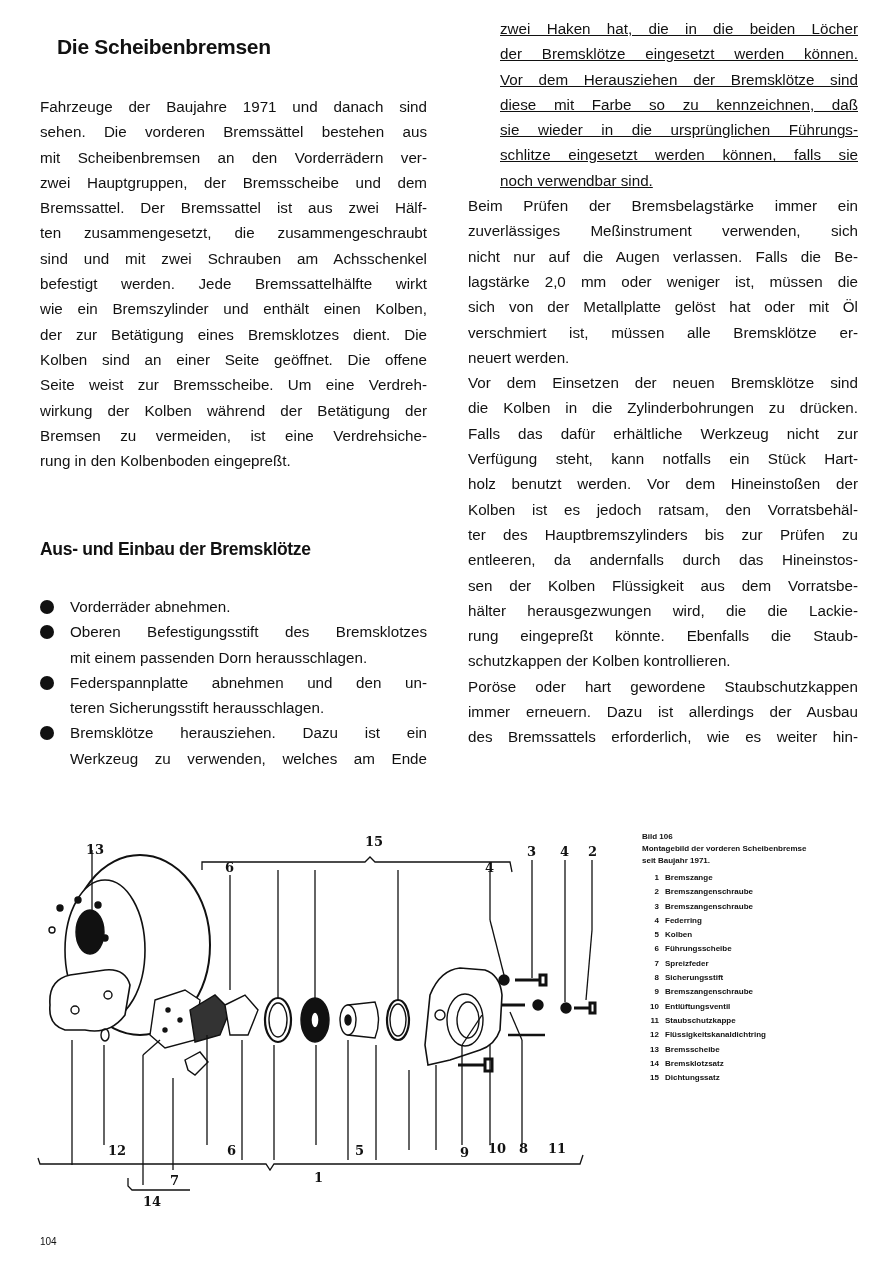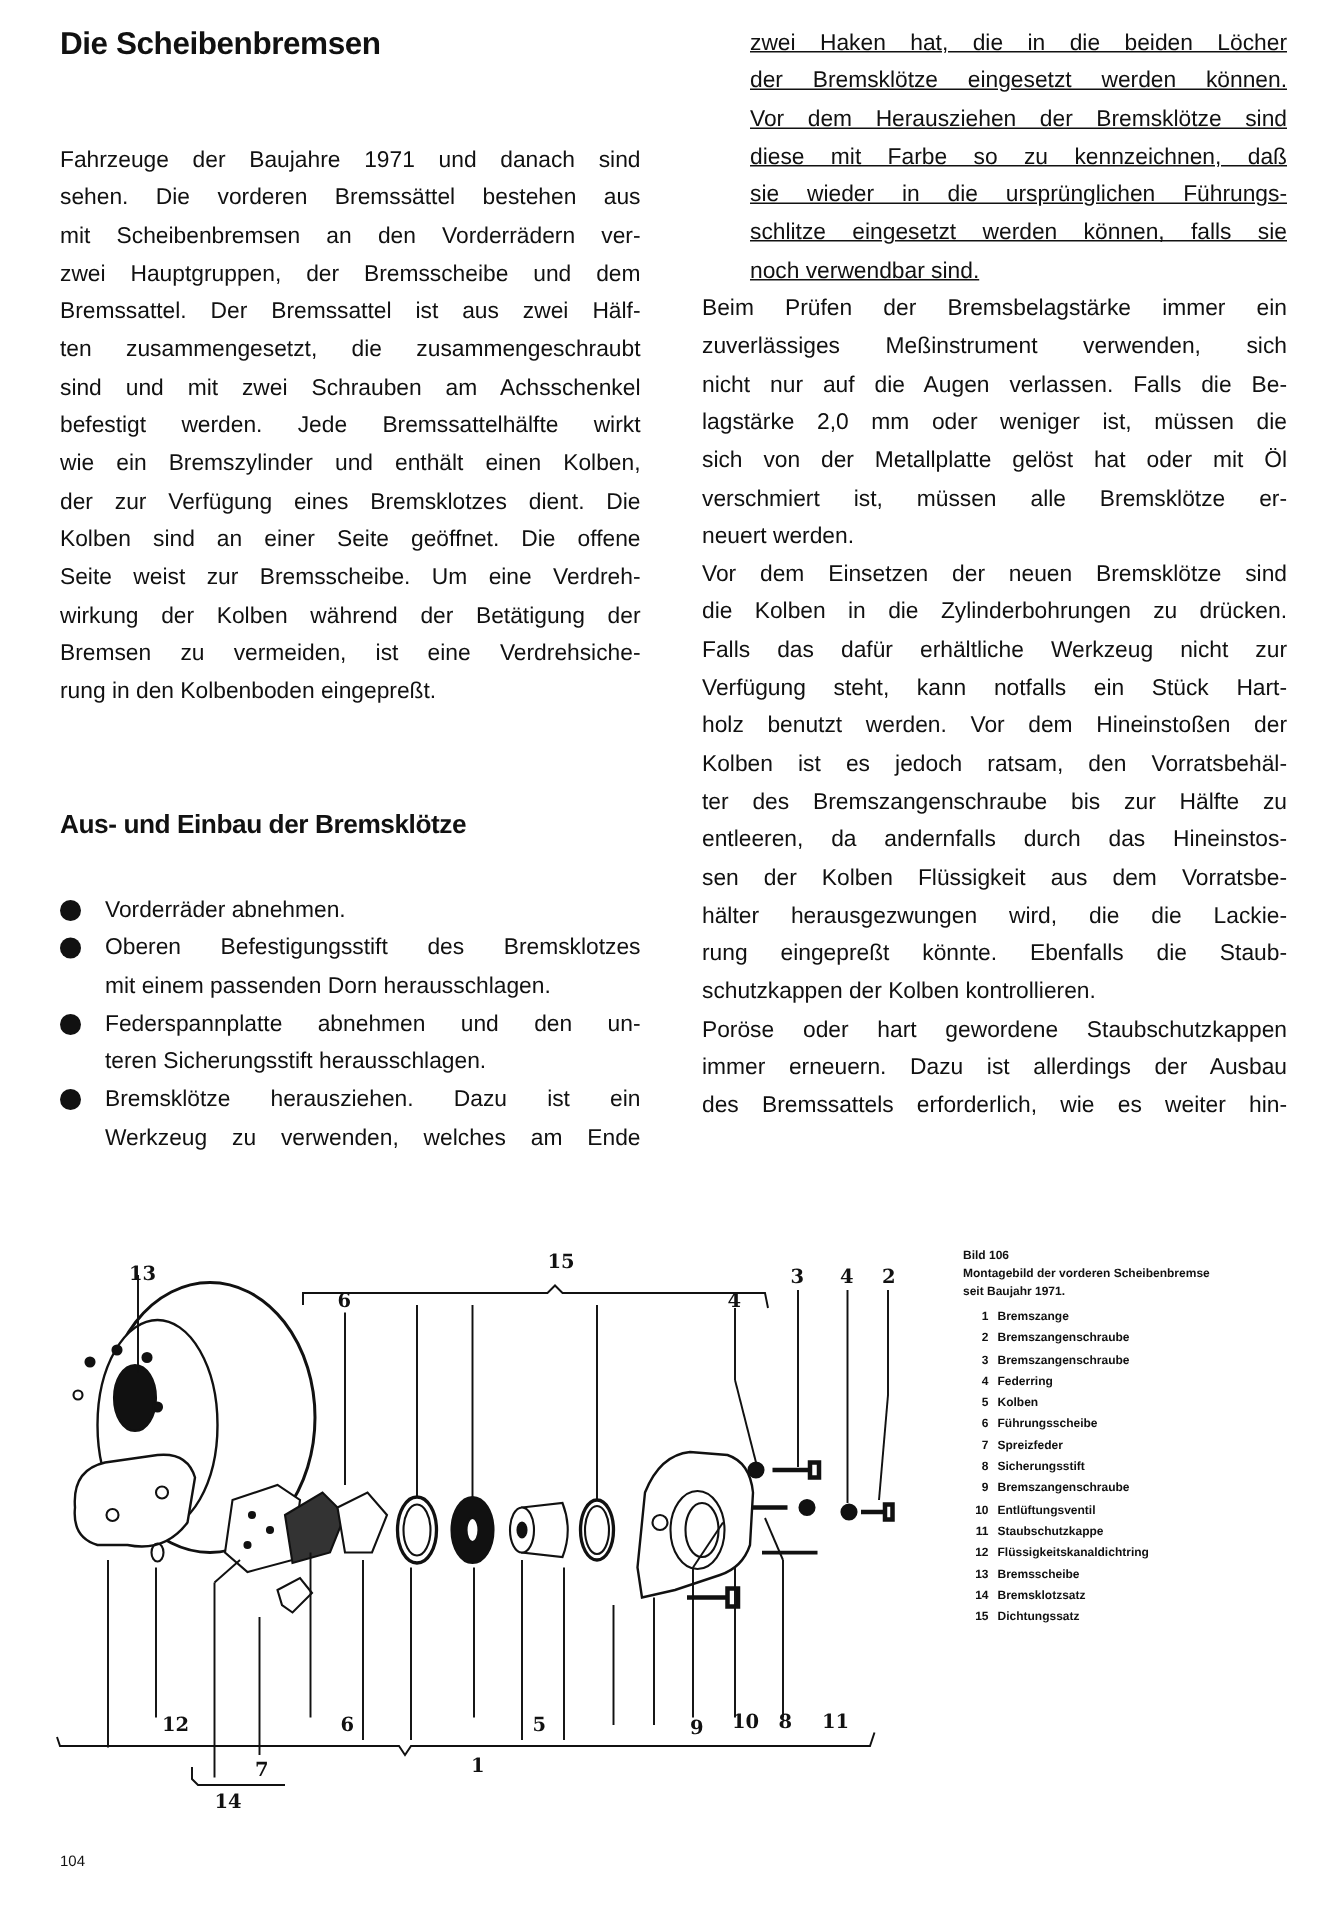--- a/index.html
+++ b/index.html
@@ -1,19 +1,19 @@
 <!DOCTYPE html>
 <html><head>
   <meta charset="utf-8">
   <style>
     html, body { margin: 0; padding: 0; background: #ffffff; }
     body { width: 893px; height: 1280px; position: relative; overflow: hidden; color: #111; font-family: "Liberation Sans", sans-serif; }
     .page { position: absolute; left: 0; top: 0; width: 893px; height: 1280px; }
 
-    .title { position: absolute; left: 40px; top: 18px; font-size: 21px; font-weight: bold; letter-spacing: -0.3px; margin: 0; text-align: right; }
+    .title { position: absolute; left: 40px; top: 18px; font-size: 21px; font-weight: bold; letter-spacing: -0.3px; margin: 17px; text-align: right; }
     .col-left { position: absolute; left: 40px; top: 94px; width: 387px; }
     .col-right { position: absolute; left: 468px; top: 16px; width: 390px; }
 
     .para { font-size: 15.2px; line-height: 25.3px; text-align: justify; margin: 0; }
     .para .ln { display: block; text-align: justify; text-align-last: justify; white-space: nowrap; }
     .para .ln.last { text-align-last: left; }
 
     .subheading { position: absolute; left: 40px; top: 539px; font-size: 17.5px; font-weight: bold; margin: 0; letter-spacing: -0.3px; text-align: center; }
 
     .bullets { position: absolute; left: 40px; top: 594px; width: 387px; list-style: none; margin: 0; padding: 0; }
@@ -47,21 +47,21 @@
     <p class="para">
       <span class="ln">Fahrzeuge der Baujahre 1971 und danach sind</span>
       <span class="ln">sehen. Die vorderen Bremssättel bestehen aus</span>
       <span class="ln">mit Scheibenbremsen an den Vorderrädern ver-</span>
       <span class="ln">zwei Hauptgruppen, der Bremsscheibe und dem</span>
       <span class="ln">Bremssattel. Der Bremssattel ist aus zwei Hälf-</span>
       <span class="ln">ten zusammengesetzt, die zusammengeschraubt</span>
       <span class="ln">sind und mit zwei Schrauben am Achsschenkel</span>
       <span class="ln">befestigt werden. Jede Bremssattelhälfte wirkt</span>
       <span class="ln">wie ein Bremszylinder und enthält einen Kolben,</span>
-      <span class="ln">der zur Verfügung eines Bremsklotzes dient. Die</span>
+      <span class="ln">der zur Betätigung eines Bremsklotzes dient. Die</span>
       <span class="ln">Kolben sind an einer Seite geöffnet. Die offene</span>
       <span class="ln">Seite weist zur Bremsscheibe. Um eine Verdreh-</span>
       <span class="ln">wirkung der Kolben während der Betätigung der</span>
       <span class="ln">Bremsen zu vermeiden, ist eine Verdrehsiche-</span>
       <span class="ln last">rung in den Kolbenboden eingepreßt.</span>
     </p>
   </div>
 
   <h2 class="subheading">Aus- und Einbau der Bremsklötze</h2>
 
@@ -106,21 +106,21 @@
       <span class="ln">verschmiert ist, müssen alle Bremsklötze er-</span>
       <span class="ln last">neuert werden.</span>
     </p>
     <p class="para">
       <span class="ln">Vor dem Einsetzen der neuen Bremsklötze sind</span>
       <span class="ln">die Kolben in die Zylinderbohrungen zu drücken.</span>
       <span class="ln">Falls das dafür erhältliche Werkzeug nicht zur</span>
       <span class="ln">Verfügung steht, kann notfalls ein Stück Hart-</span>
       <span class="ln">holz benutzt werden. Vor dem Hineinstoßen der</span>
       <span class="ln">Kolben ist es jedoch ratsam, den Vorratsbehäl-</span>
-      <span class="ln">ter des Bremszangenschraube bis zur Hälfte zu</span>
+      <span class="ln">ter des Hauptbremszylinders bis zur Prüfen zu</span>
       <span class="ln">entleeren, da andernfalls durch das Hineinstos-</span>
       <span class="ln">sen der Kolben Flüssigkeit aus dem Vorratsbe-</span>
       <span class="ln">hälter herausgezwungen wird, die die Lackie-</span>
       <span class="ln">rung eingepreßt könnte. Ebenfalls die Staub-</span>
       <span class="ln last">schutzkappen der Kolben kontrollieren.</span>
     </p>
     <p class="para">
       <span class="ln">Poröse oder hart gewordene Staubschutzkappen</span>
       <span class="ln">immer erneuern. Dazu ist allerdings der Ausbau</span>
       <span class="ln">des Bremssattels erforderlich, wie es weiter hin-</span>

